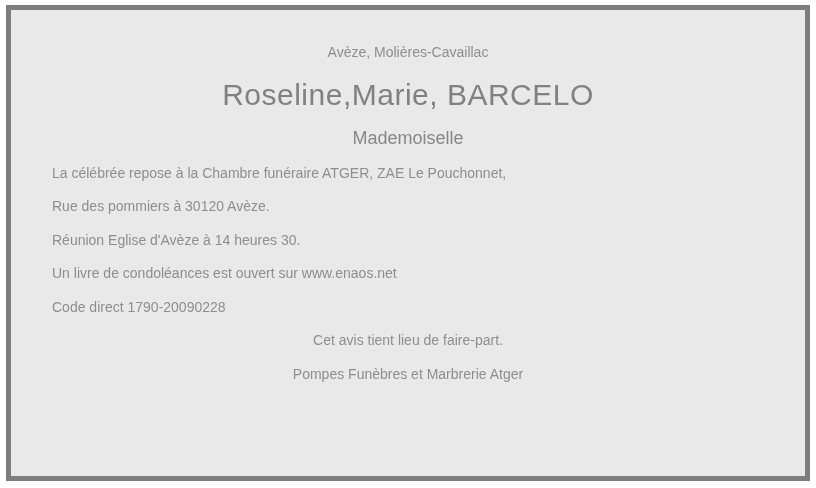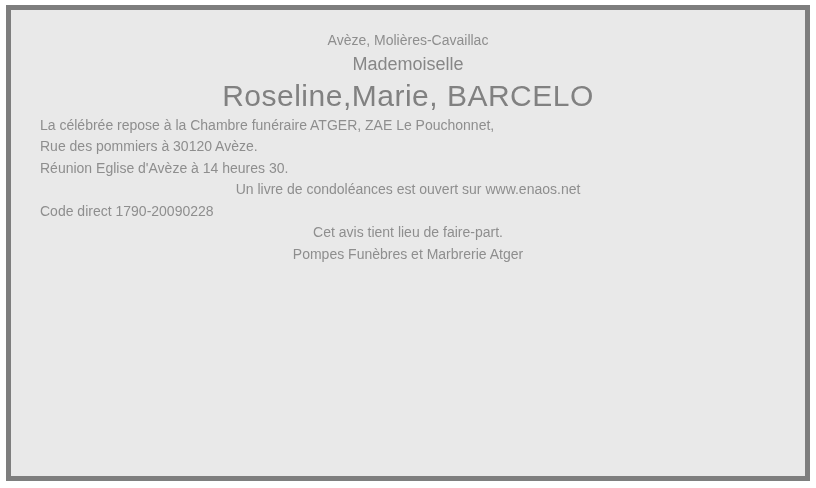--- a/index.html
+++ b/index.html
@@ -21,55 +21,55 @@
     width: 804px;
     height: 476px;
     box-sizing: border-box;
     border: 5px solid #7e7e7e;
     background: #e9e9e9;
     padding: 18px 25px 0 25px;
     color: #8e8e8e;
     font-size: 14px;
     line-height: 17.5px;
   }
-  .notice-box p { margin: 4px; }
+  .notice-box p { margin: 16px; }
   .center { text-align: center; }
   .location { margin: 0 0 14px; }
   .intro { margin: 0 0 17px; }
   .subtitle {
     font-size: 18px;
     line-height: 21px;
     margin: 0 0 33px;
     color: #878787;
   }
   .name {
     font-size: 30px;
     line-height: 34px;
     margin: 0 0 20px;
     color: #818181;
     letter-spacing: 0.5px;
   }
   .birth { margin: 0 0 9px; }
   .meeting { margin: 16px 0 0; }
-  .condolences { margin: 16px 0 0; text-align: center; }
+  .condolences { margin: 16px 0 0; }
   .fairepart { margin: 17px 0 0; }
   .funeral { margin: 15px 0 0; }
 </style>
 </head>
 <body>
 
 <div class="page">
   <div class="notice-box">
 
     <p class="center location">Avèze, Molières-Cavaillac</p>
 
 
+    <p class="center name">Roseline,Marie, BARCELO</p>
+
     <p class="center subtitle">Mademoiselle</p>
-
-    <p class="center name">Roseline,Marie, BARCELO</p>
 
 
     <p>La célébrée repose à la Chambre funéraire ATGER, ZAE Le Pouchonnet,</p>
 
     <p>Rue des pommiers à 30120 Avèze.</p>
 
 
     <p class="meeting">Réunion Eglise d'Avèze à 14 heures 30.</p>
 
     <p class="condolences">Un livre de condoléances est ouvert sur www.enaos.net</p>

